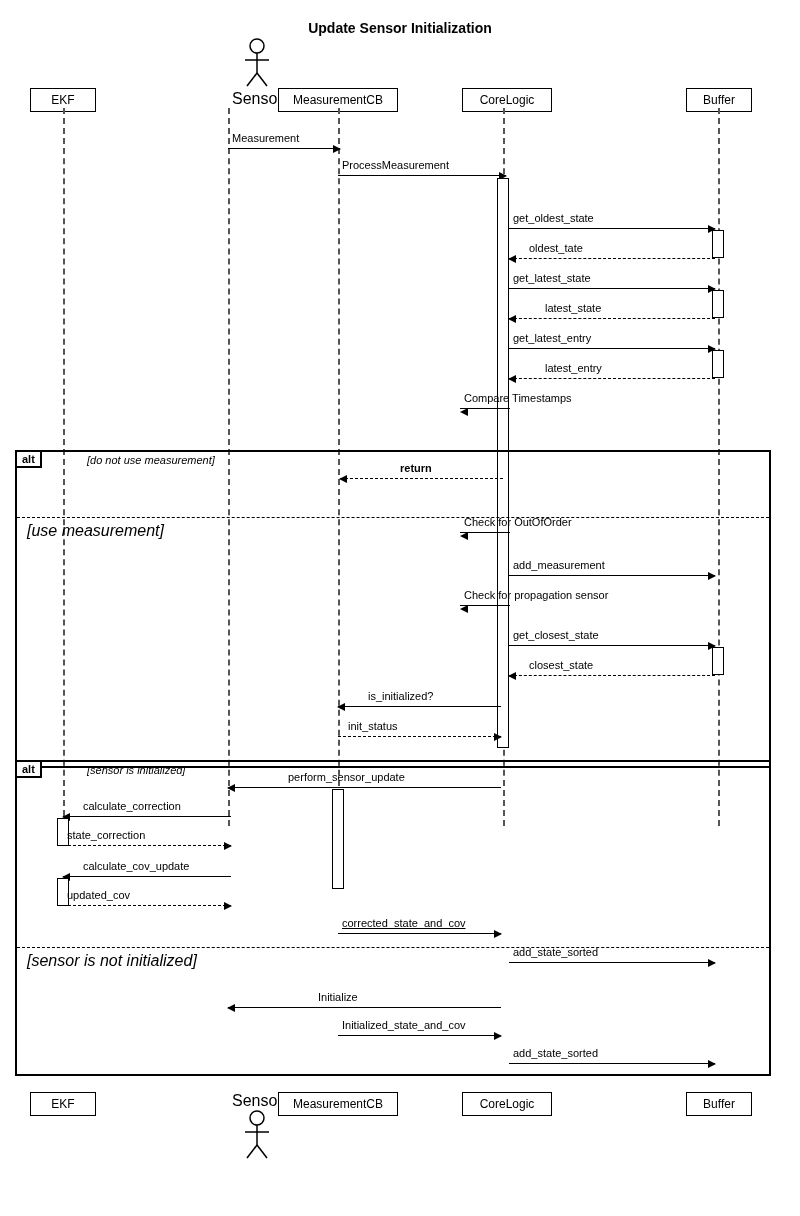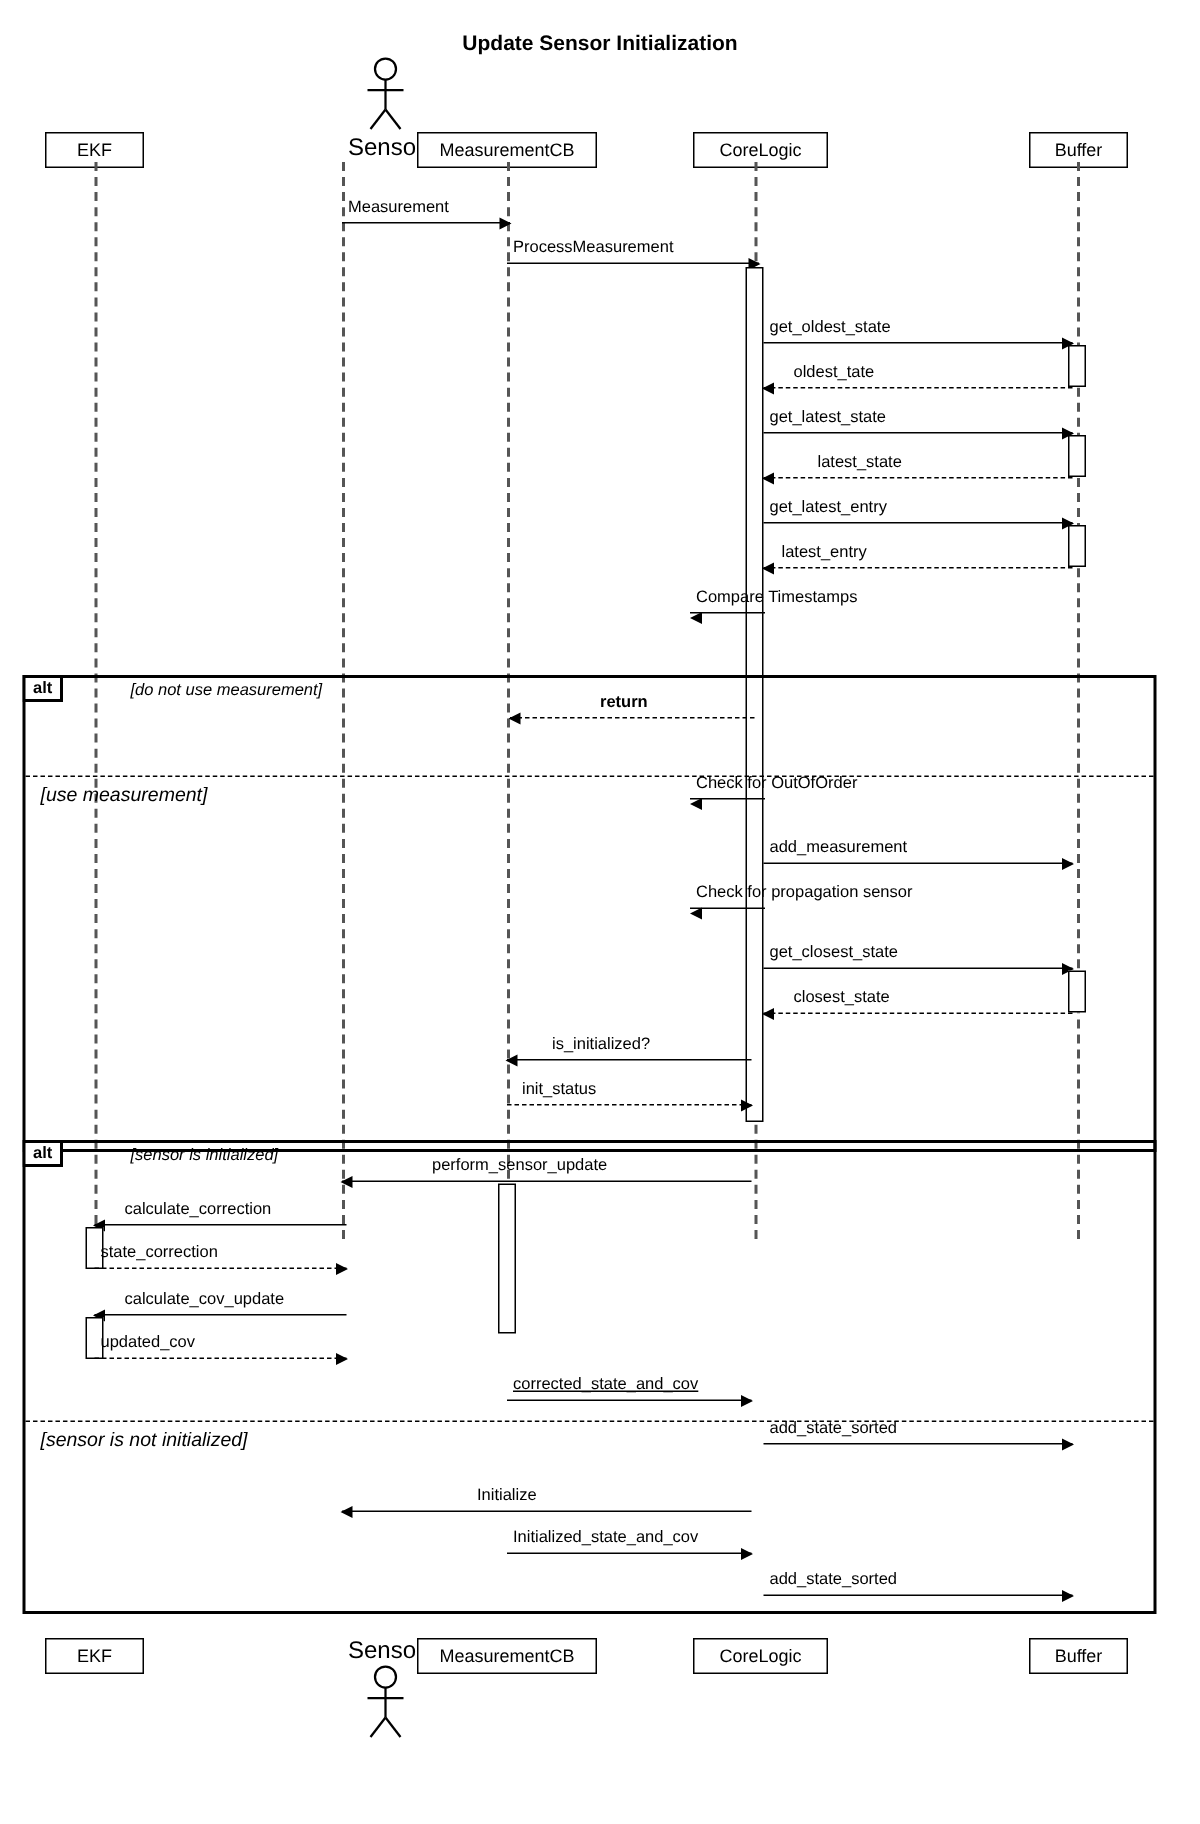--- a/index.html
+++ b/index.html
@@ -109,21 +109,21 @@
       font-size: 11px;
       font-style: italic;
     }
     .fragment-divider {
       position: absolute;
       width: 100%;
       border-top: 1px dashed #000;
     }
     .fragment-guard2 {
       position: absolute;
-      font-size: 13px;
+      font-size: 16px;
       font-style: italic;
       text-align: center;
     }
     
     .activation {
       position: absolute;
       border: 1px solid #000;
       background: #fff;
       width: 12px;
     }
@@ -213,21 +213,21 @@
       <div class="arrow-head-right"></div>
     </div>
     <div class="arrow-label" style="top:-16px;left:4px;">get_latest_entry</div>
   </div>
   <div class="activation" style="left:712px;top:350px;height:28px;"></div>
 
   <div style="position:absolute;top:378px;left:509px;width:206px;">
     <div class="arrow arrow-return" style="position:absolute;top:0;left:0;width:206px;">
       <div class="arrow-head-left"></div>
     </div>
-    <div class="arrow-label" style="top:-16px;left:12px;text-align:center;">latest_entry</div>
+    <div class="arrow-label" style="top:-16px;left:36px;text-align:center;">latest_entry</div>
   </div>
 
   <div style="position:absolute;top:408px;left:460px;width:60px;">
     <div class="arrow-label" style="top:-16px;left:4px;">Compare Timestamps</div>
 
     <div style="position:absolute;top:0;left:0;width:50px;height:1px;border-top:1px solid #000;"></div>
     <div style="position:absolute;top:0;left:0;width:0;height:0;border-top:4px solid transparent;border-bottom:4px solid transparent;border-right:8px solid #000;"></div>
   </div>
 
   <div class="fragment" style="left:15px;top:450px;width:756px;height:318px;">

